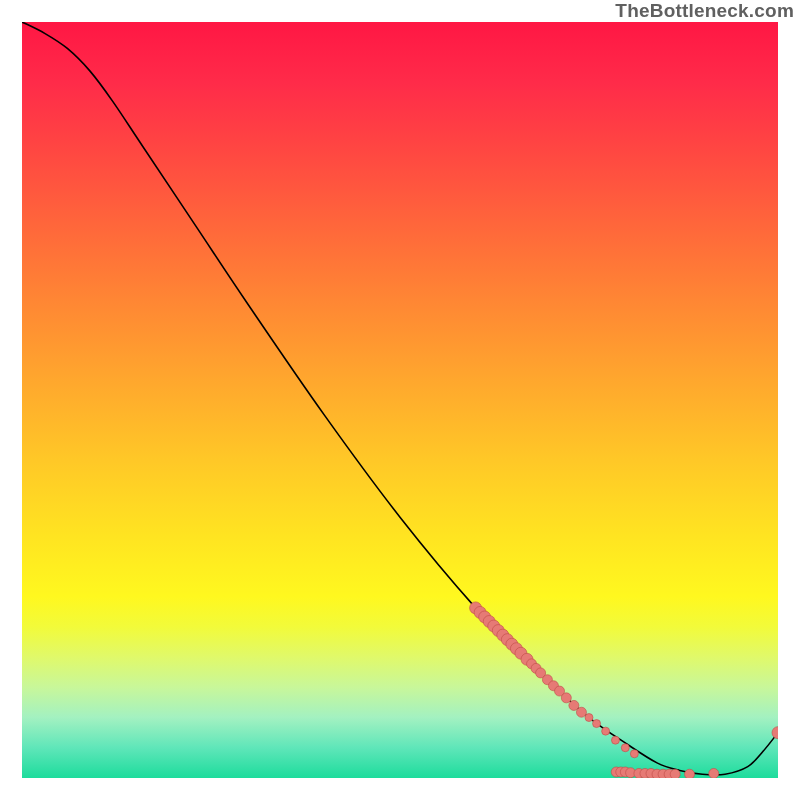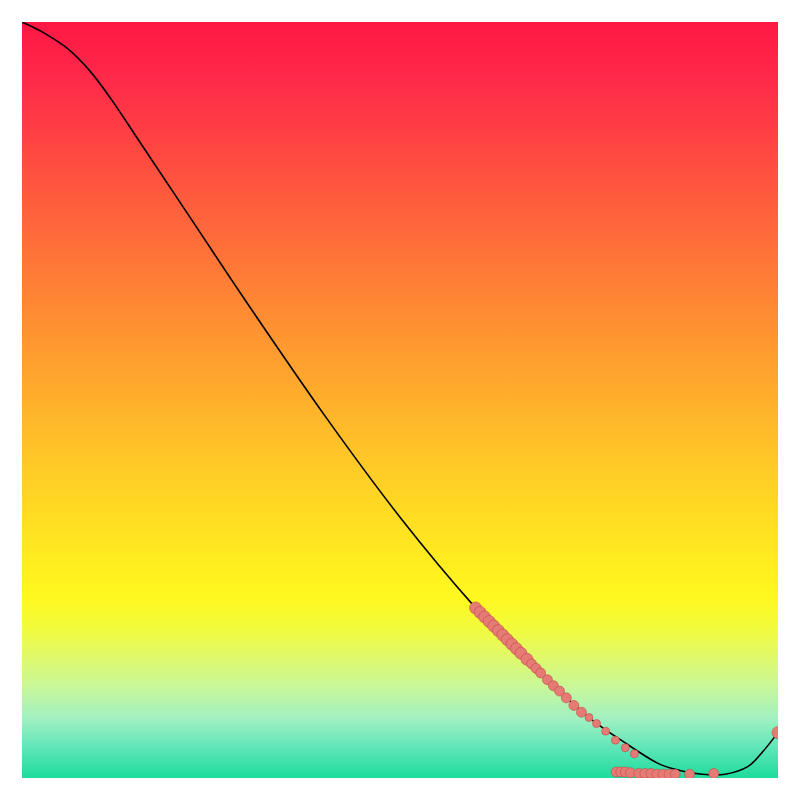--- a/index.html
+++ b/index.html
@@ -70,20 +70,21 @@
   .dot {
     fill: #e67a75;
     stroke: #bf4b46;
     stroke-width: 0.6;
   }
 </style>
 </head>
 <body>
 
 <div class="chart-wrap">
+  <div class="watermark">TheBottleneck.com</div>
   <div class="plot-area">
     <svg class="plot-svg" viewBox="0 0 756 756" preserveAspectRatio="none">
       <path id="curve-path" class="curve" d="M 0 0 C 3.78 1.8900000000000052, 15.120000000000001 6.9300000000000255, 22.68 11.340000000000032 C 30.24 15.750000000000039, 37.8 20.160000000000043, 45.36 26.460000000000036 C 52.92 32.760000000000026, 60.47999999999999 40.31999999999999, 68.03999999999999 49.139999999999986 C 75.6 57.95999999999998, 81.89999999999999 66.77999999999999, 90.72 79.38 C 99.54 91.98, 107.10000000000001 103.95, 120.96000000000001 124.74000000000001 C 134.82 145.53, 156.24 177.66, 173.88 204.12 C 191.51999999999998 230.58, 205.37999999999997 252, 226.79999999999998 283.5 C 248.22 315, 277.20000000000005 357.84000000000003, 302.40000000000003 393.12 C 327.6 428.4, 352.8 463.05, 378 495.18 C 403.2 527.31, 433.43999999999994 563.22, 453.59999999999997 585.9 C 473.76 608.5799999999999, 486.36 618.66, 498.96000000000004 631.26 C 511.56000000000006 643.86, 517.8599999999999 650.79, 529.1999999999999 661.5 C 540.54 672.21, 554.4 685.4399999999999, 567 695.52 C 579.6 705.6, 593.46 714.4200000000001, 604.8000000000001 721.98 C 616.1400000000001 729.54, 626.22 736.47, 635.04 740.88 C 643.8599999999999 745.29, 650.1600000000001 746.5500000000001, 657.72 748.44 C 665.28 750.33, 672.8399999999999 751.59, 680.4 752.22 C 687.96 752.85, 695.52 753.48, 703.08 752.22 C 710.6400000000001 750.96, 719.46 748.4399999999999, 725.76 744.66 C 732.06 740.88, 735.84 735.2099999999999, 740.88 729.54 C 745.92 723.87, 753.48 713.79, 756 710.64"></path>
       <g id="points-group">
           <circle cx="453.59999999999997" cy="585.9" r="6" class="dot"></circle>
           <circle cx="458.13599999999997" cy="590.436" r="6" class="dot"></circle>
           <circle cx="462.67199999999997" cy="594.972" r="6" class="dot"></circle>
           <circle cx="467.20799999999997" cy="599.508" r="6" class="dot"></circle>
           <circle cx="471.74399999999997" cy="604.044" r="6" class="dot"></circle>
           <circle cx="476.28000000000003" cy="608.5799999999999" r="6" class="dot"></circle>

